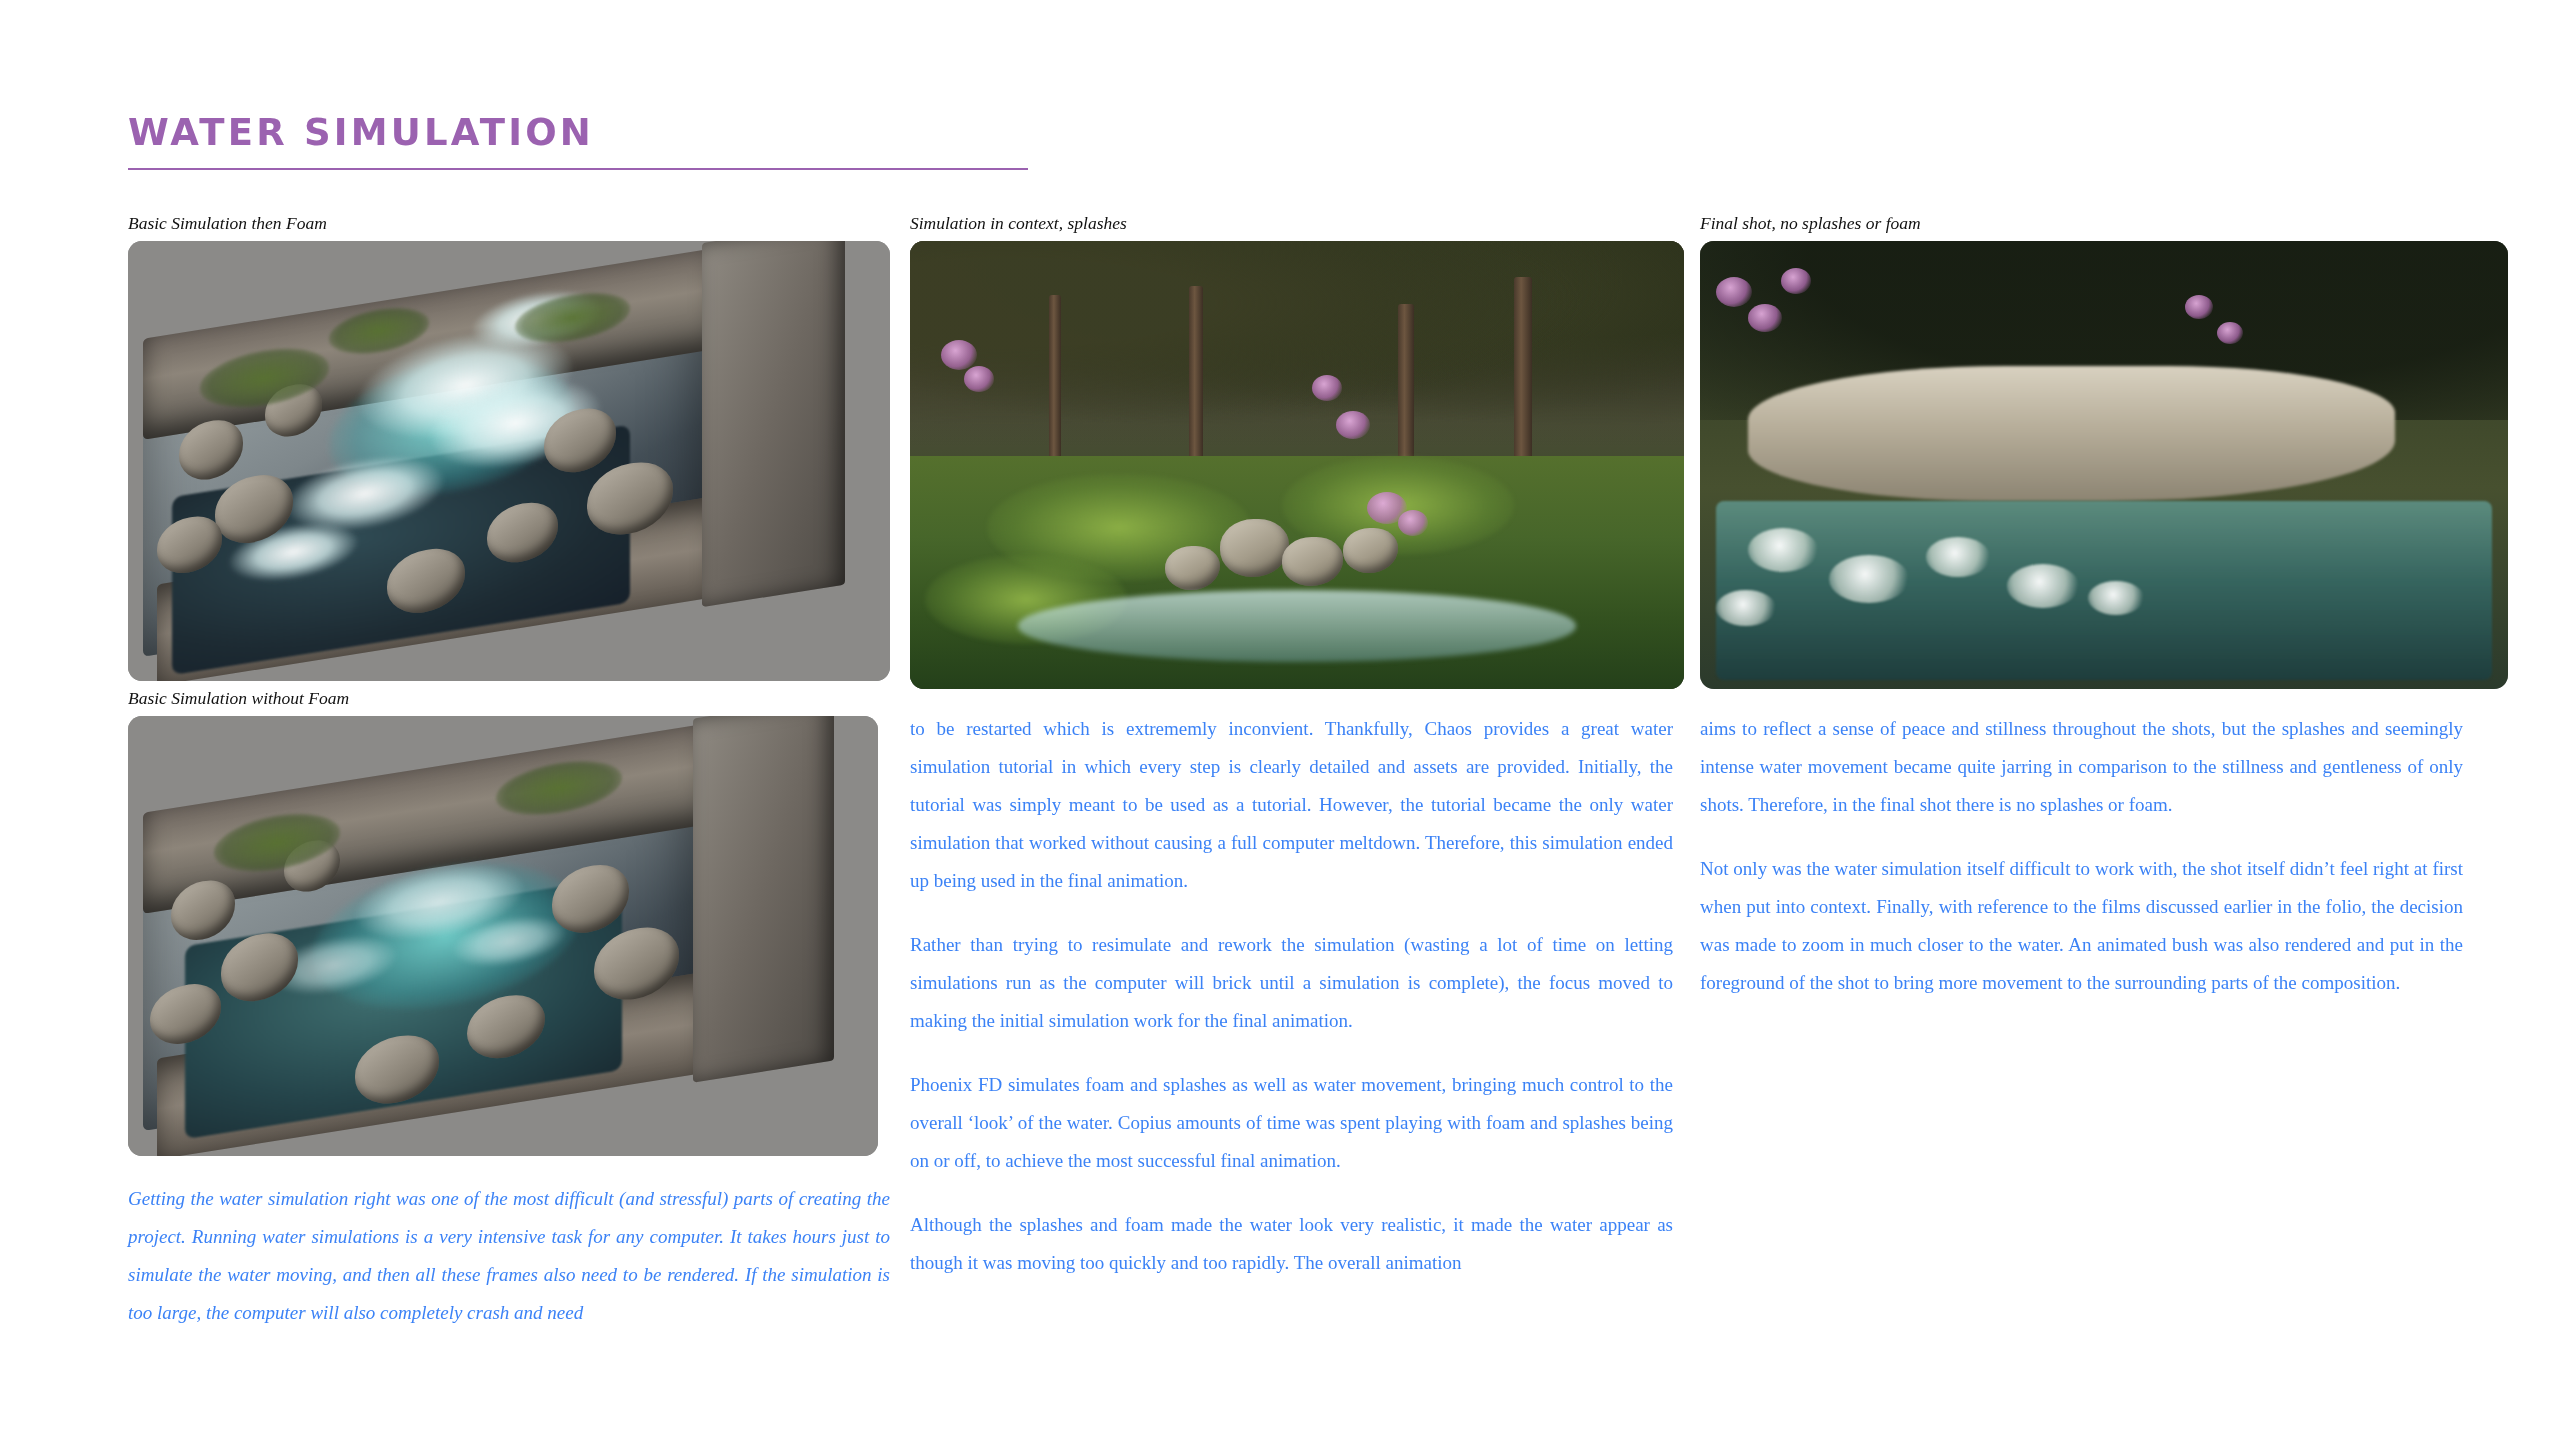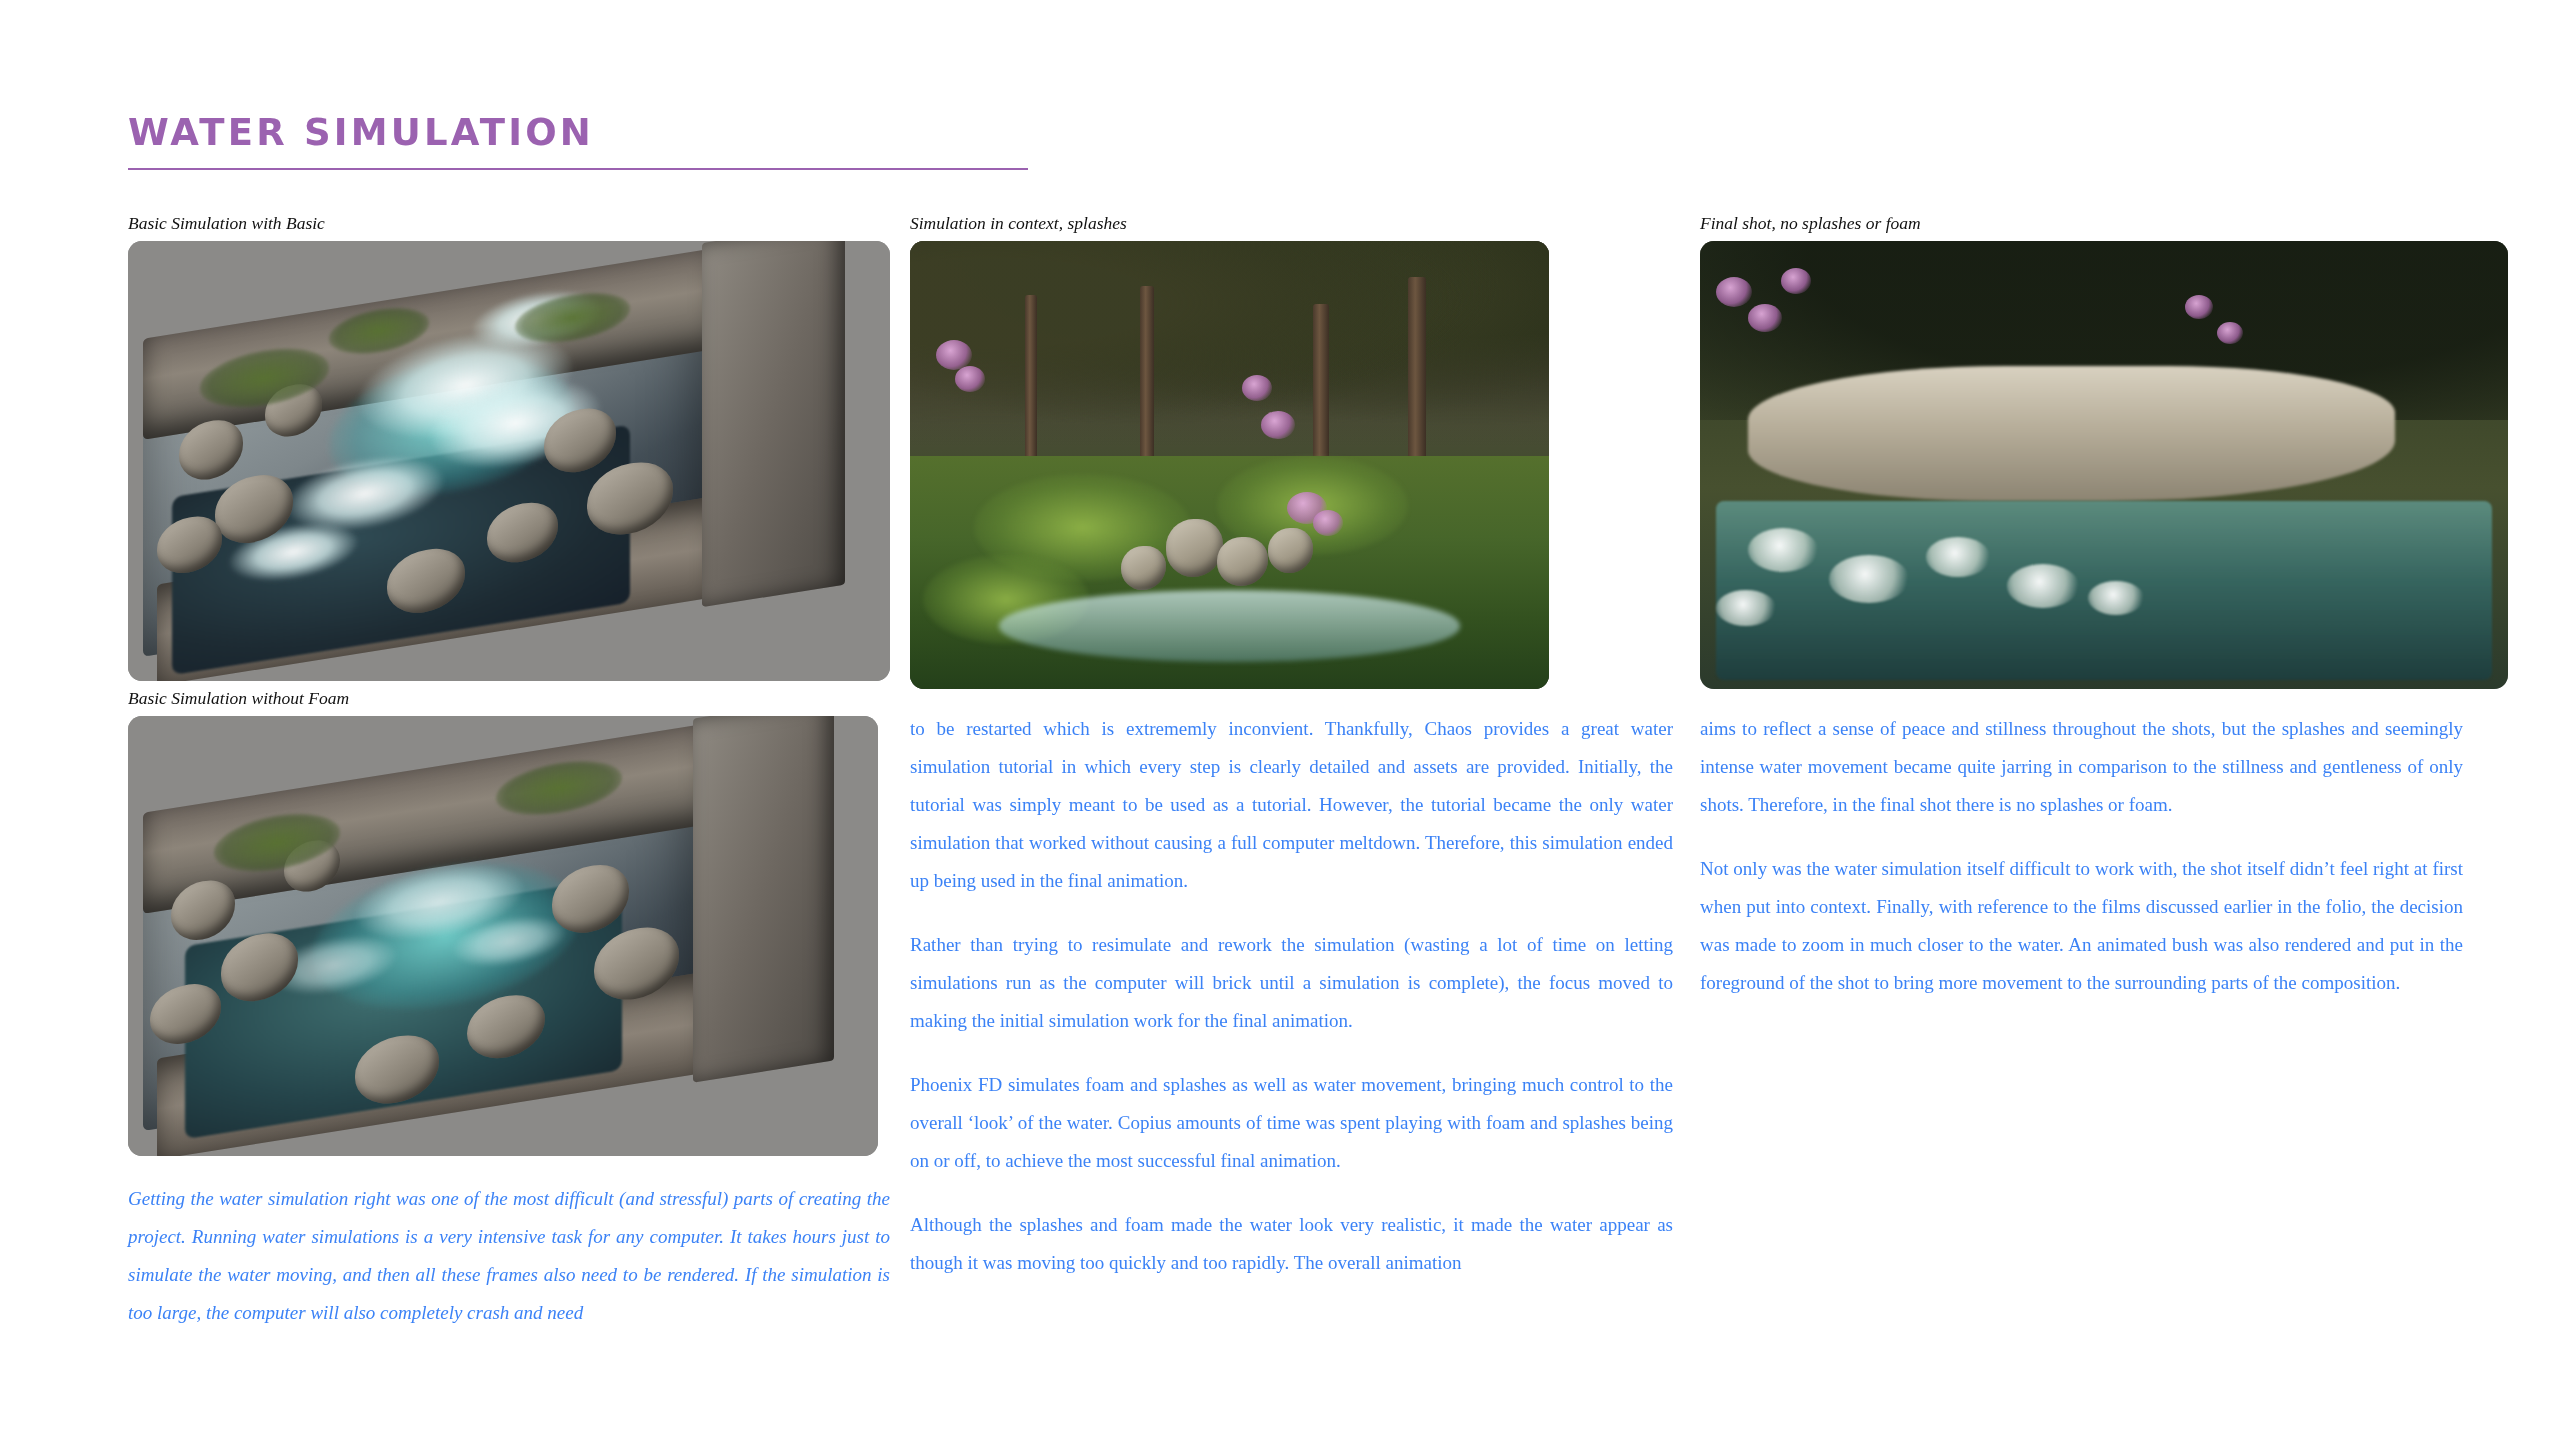--- a/index.html
+++ b/index.html
@@ -236,38 +236,38 @@
     margin: 0 0 26px 0;
   }
   .body-text:last-child { margin-bottom: 0; }
 
   .col1-text { position: absolute; left: 128px; top: 1180px; width: 762px; font-style: italic; }
   .col2-text { position: absolute; left: 910px; top: 710px; width: 763px; }
   .col3-text { position: absolute; left: 1700px; top: 710px; width: 763px; }
 
   .fig-block-1 { position: absolute; left: 128px; top: 213px; width: 762px; }
   .fig-block-2 { position: absolute; left: 128px; top: 688px; width: 750px; }
-  .fig-block-3 { position: absolute; left: 910px; top: 213px; width: 639px; }
+  .fig-block-3 { position: absolute; left: 910px; top: 213px; width: 774px; }
   .fig-block-4 { position: absolute; left: 1700px; top: 213px; width: 808px; }
 
   .fig-block-3 .figure, .fig-block-4 .figure { height: 448px; }
   .fig-block-1 .figure, .fig-block-2 .figure { height: 440px; }
 </style>
 </head>
 <body>
 
 <div class="page">
 
   <div class="title-block">
     <h1 class="page-title">WATER SIMULATION</h1>
     <div class="title-rule"></div>
   </div>
 
   <div class="fig-block-1">
-    <div class="caption">Basic Simulation with Basic</div>
+    <div class="caption">Basic Simulation then Foam</div>
     <div class="figure fig-sim">
       <div class="grey-bg"></div>
       <div class="sim-body">
         <div class="channel"></div>
         <div class="bank bank-top"></div>
         <div class="bank bank-bottom"></div>
         <div class="wall"></div>
         <div class="water-dark"></div>
 
         <div class="teal" style="left:26%; top:22%; width:34%; height:34%;"></div>

